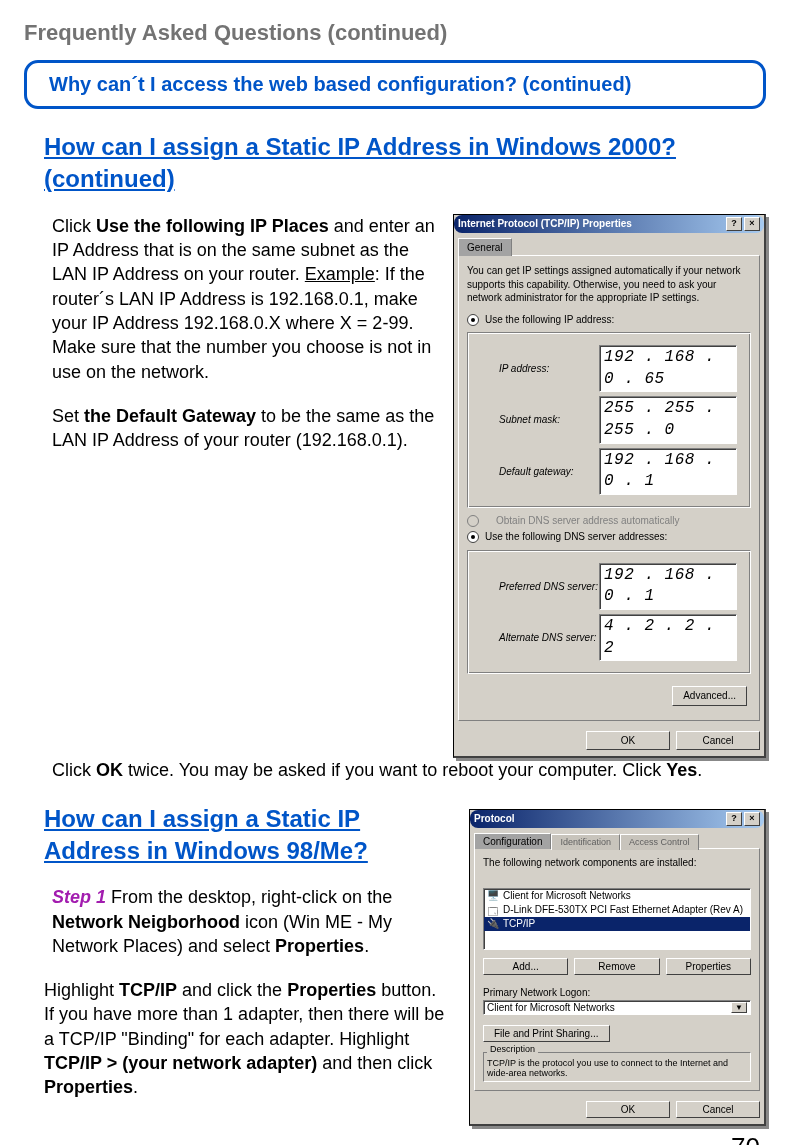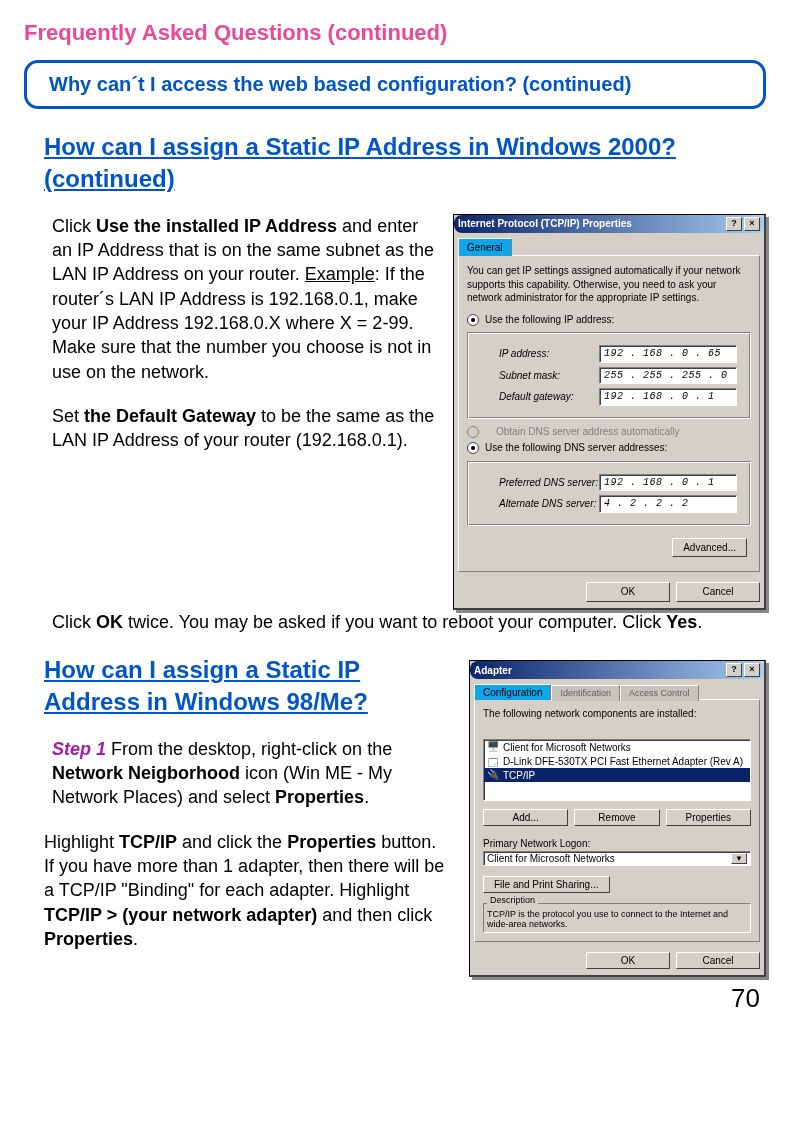--- a/index.html
+++ b/index.html
@@ -4,21 +4,21 @@
 <style>
   body {
     font-family: Arial, Helvetica, sans-serif;
     margin: 0;
     padding: 20px 24px;
     width: 790px;
     box-sizing: border-box;
     color: #000;
   }
   h1.page-title {
-    color: #ec4899;
+    color: #737373;
     font-size: 22px;
     font-weight: bold;
     margin: 0 0 14px 0;
   }
   .blue-box {
     border: 3px solid #0055c8;
     border-radius: 14px;
     padding: 10px 22px;
     margin-bottom: 22px;
   }
@@ -88,21 +88,21 @@
     font-size: 9px;
     text-align: center;
     line-height: 10px;
   }
   .tabstrip {
     display: flex;
     padding: 4px 4px 0 4px;
     gap: 0;
   }
   .tab {
-    background: #0ea5e9;
+    background: #a3a3a3;
     border: 1px solid #fff;
     border-bottom: none;
     border-right-color: #808080;
     padding: 2px 8px;
     font-size: 10px;
     position: relative;
     top: 1px;
   }
   .tab.inactive {
     background: #c8c4bc;
@@ -151,21 +151,21 @@
   .form-row .lbl { width: 100px; }
   .ipbox {
     background: #fff;
     border: 1px solid #808080;
     border-right-color: #fff;
     border-bottom-color: #fff;
     box-shadow: inset 1px 1px 0 #404040;
     width: 128px;
     padding: 1px 4px;
     font-family: "Courier New", monospace;
-    font-size: 10px;
+    font-size: 16px;
     letter-spacing: 0.5px;
     text-align: left;
   }
   .btn {
     background: #d4d0c8;
     border: 1px solid #fff;
     border-right-color: #404040;
     border-bottom-color: #404040;
     padding: 2px 10px;
     font-size: 10px;
@@ -248,21 +248,21 @@
 <div class="blue-box">
   <span>Why can´t I access the web based configuration? (continued)</span>
 </div>
 
 <h2 class="section-heading">How can I assign a Static IP Address in Windows 2000? (continued)</h2>
 
 <div class="content">
   <div class="two-col">
     <div class="left">
       <p>
-        <span>Click </span><b>Use the installed IP Address</b><span> and enter an IP Address that is on the same subnet as the LAN IP Address on your router. </span><span class="underline">Example</span><span>: If the router´s LAN IP Address is 192.168.0.1, make your IP Address 192.168.0.X where X = 2-99. Make sure that the number you choose is not in use on the network.</span>
+        <span>Click </span><b>Use the following IP Places</b><span> and enter an IP Address that is on the same subnet as the LAN IP Address on your router. </span><span class="underline">Example</span><span>: If the router´s LAN IP Address is 192.168.0.1, make your IP Address 192.168.0.X where X = 2-99. Make sure that the number you choose is not in use on the network.</span>
       </p>
       <p>
         <span>Set </span><b>the Default Gateway</b><span> to be the same as the LAN IP Address of your router (192.168.0.1).</span>
       </p>
     </div>
     <div class="right">
 
       <div class="dialog" style="width:310px">
         <div class="titlebar">
           <span>Internet Protocol (TCP/IP) Properties</span>
@@ -342,21 +342,21 @@
       </p>
       <p style="margin-left:-8px">
         <span>Highlight </span><b>TCP/IP</b><span> and click the </span><b>Properties</b><span> button. If you have more than 1 adapter, then there will be a TCP/IP "Binding" for each adapter. Highlight </span><b>TCP/IP &gt; (your network adapter)</b><span> and then click </span><b>Properties</b><span>.</span>
       </p>
     </div>
   </div>
   <div class="right">
 
     <div class="dialog" style="width:294px;margin-top:6px">
       <div class="titlebar">
-        <span>Adapter</span>
+        <span>Protocol</span>
         <div class="ctrls">
           <div class="ctrl">?</div>
           <div class="ctrl">×</div>
         </div>
       </div>
       <div class="tabstrip">
         <div class="tab">Configuration</div>
         <div class="tab inactive">Identification</div>
         <div class="tab inactive">Access Control</div>
       </div>

